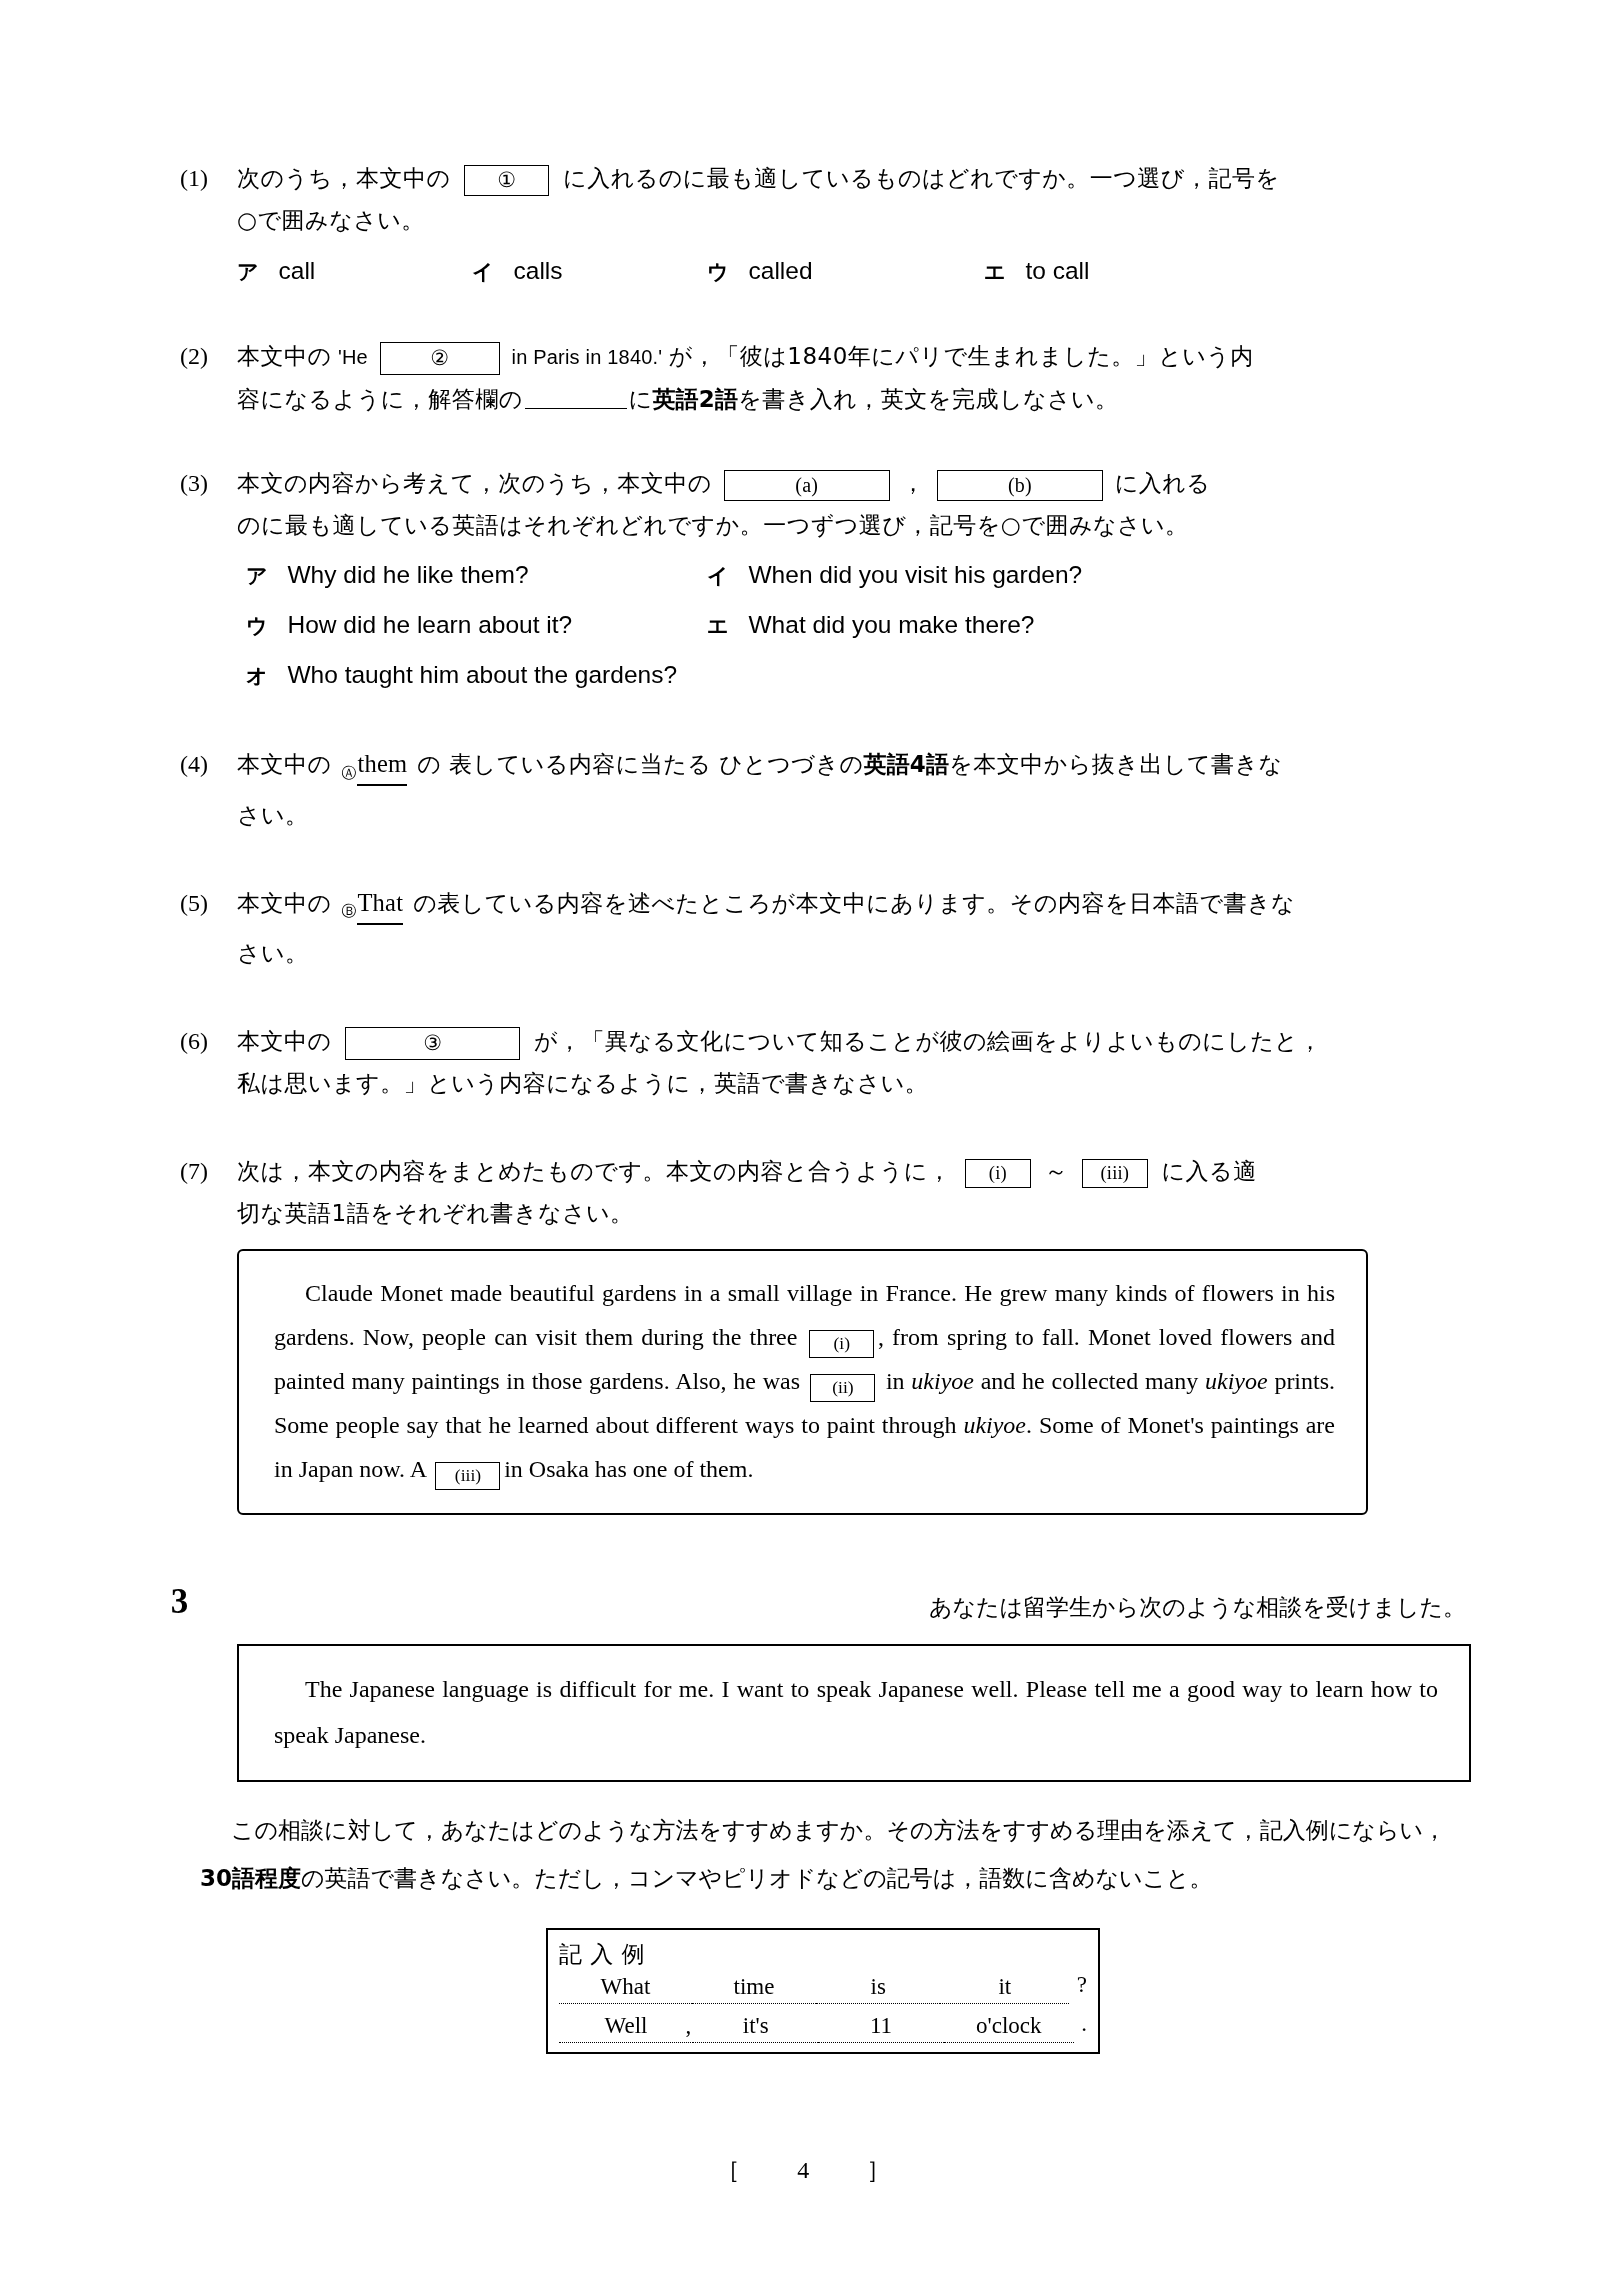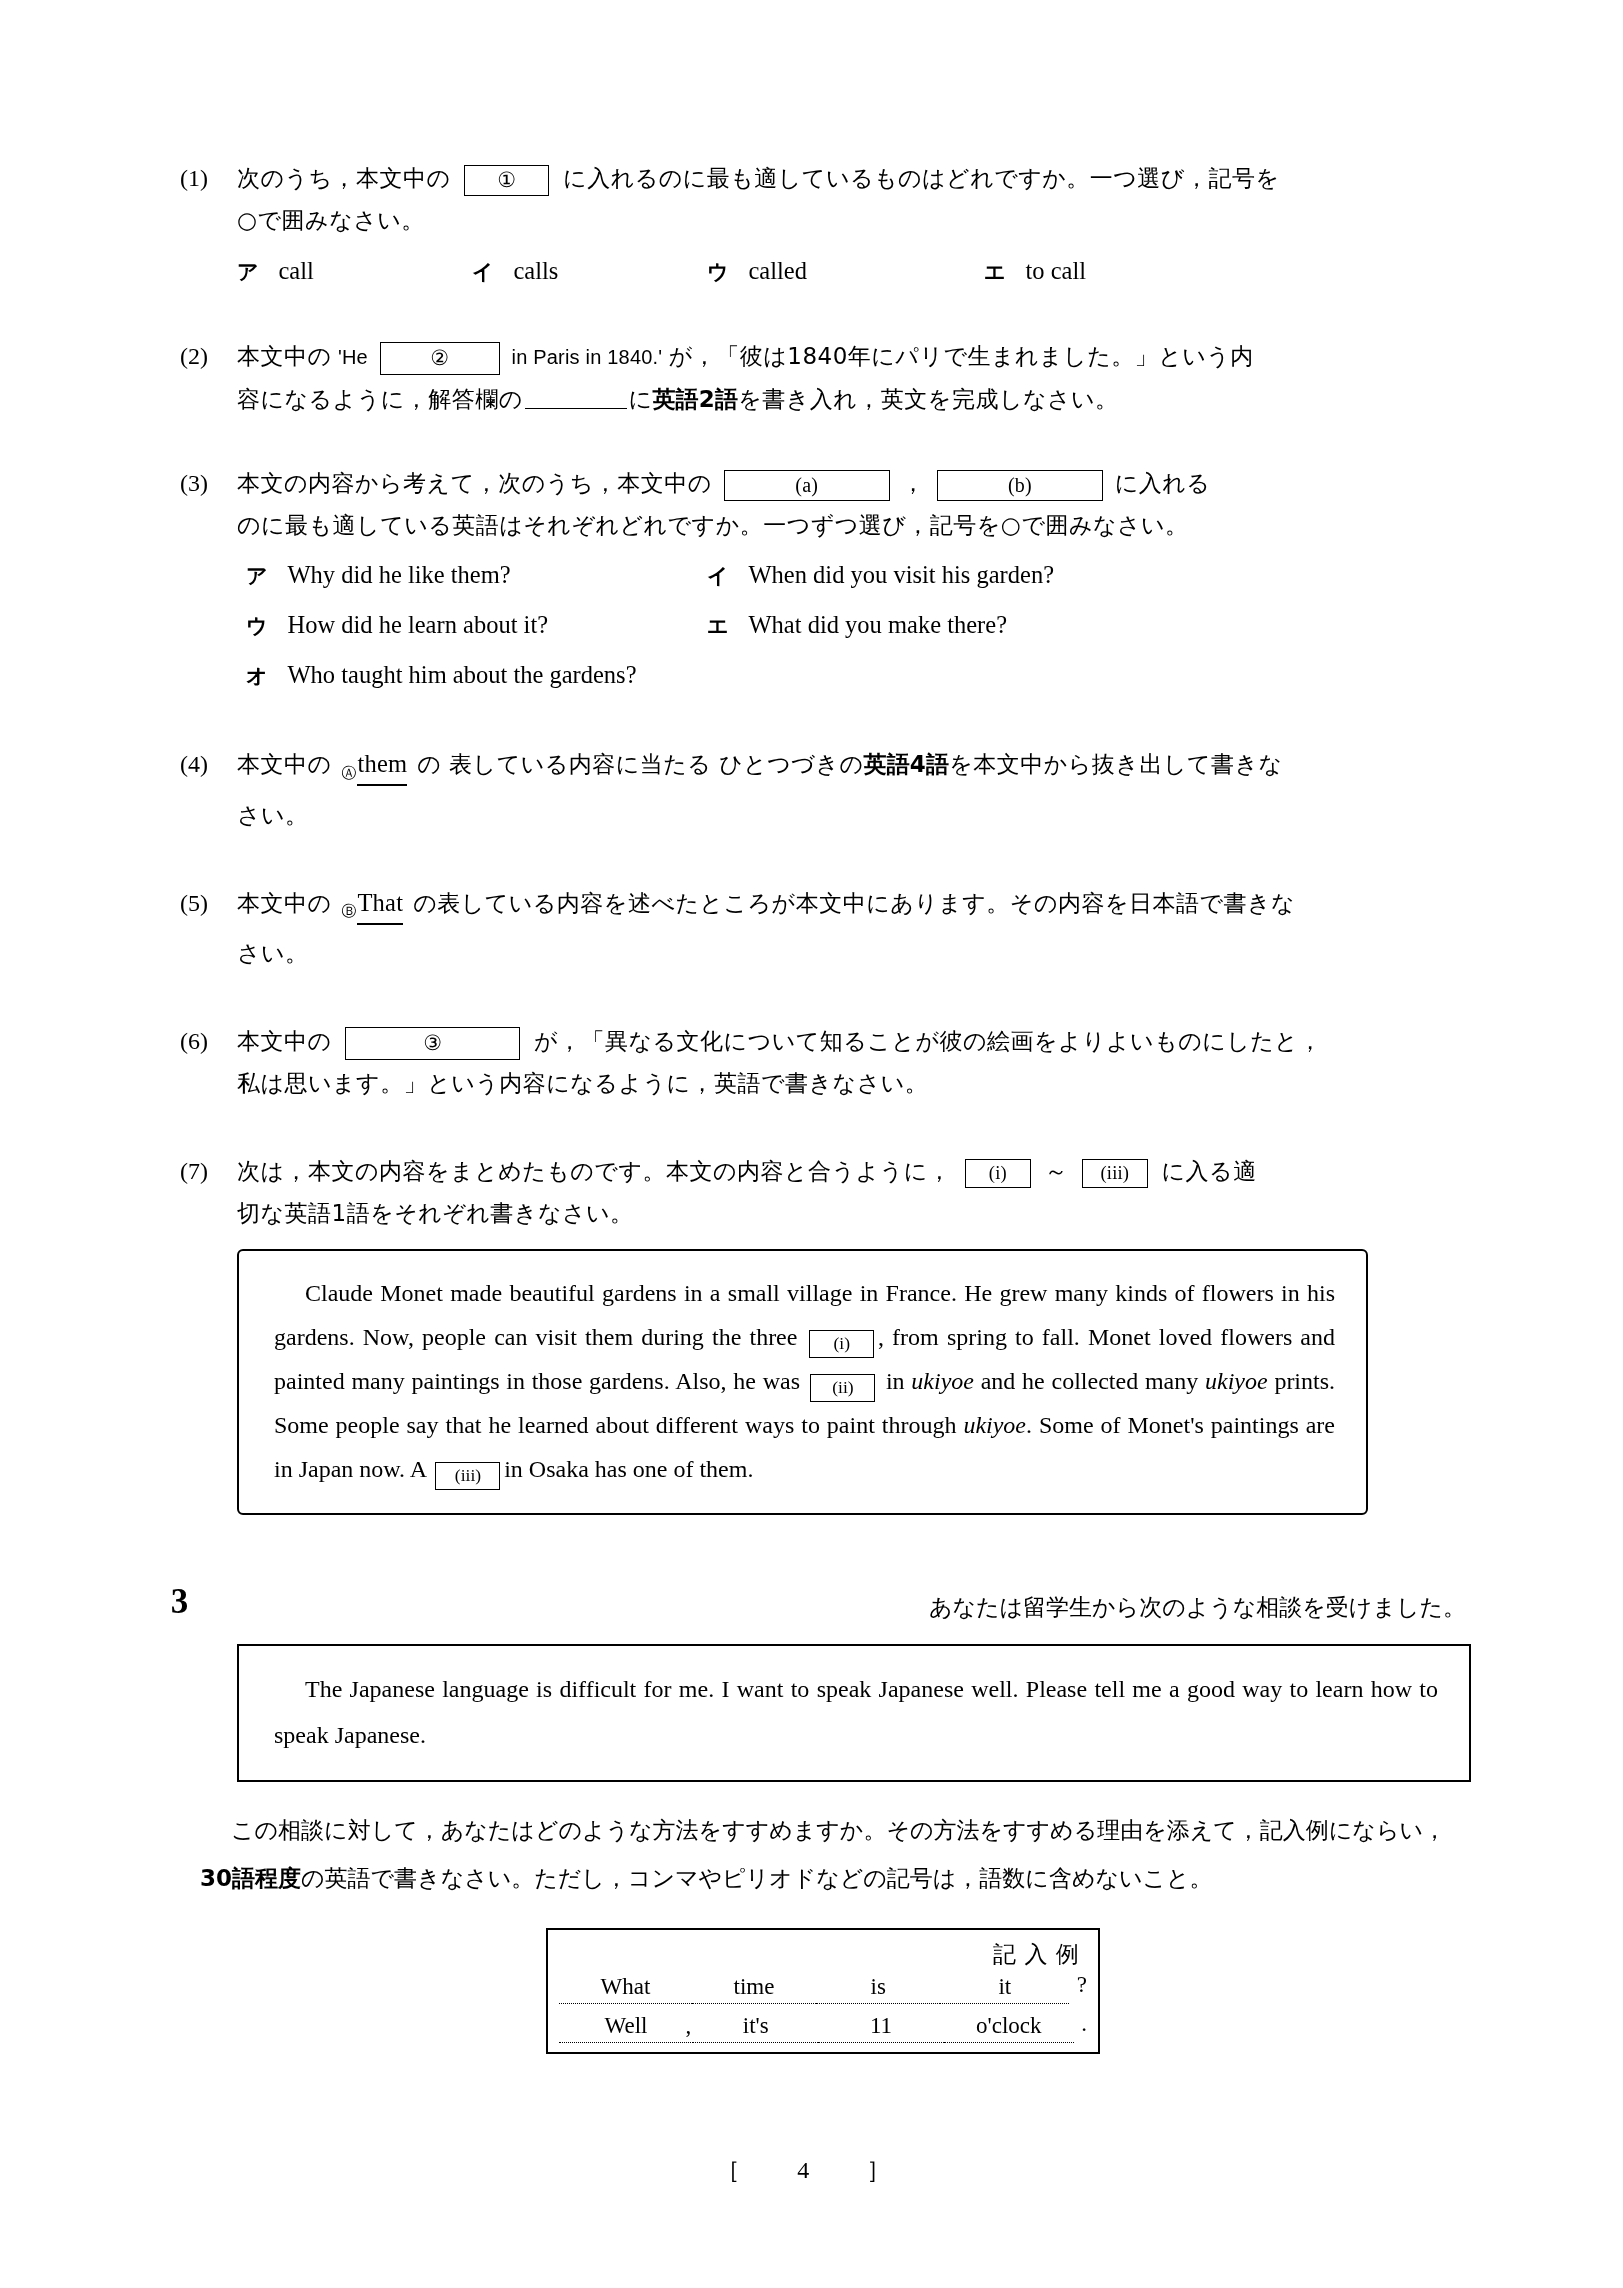--- a/index.html
+++ b/index.html
@@ -96,21 +96,21 @@
     display: flex;
     align-items: baseline;
   }
   .kana {
     font-family: "DejaVu Sans", sans-serif;
     font-weight: bold;
     font-size: 21px;
     margin-right: 20px;
     min-width: 20px;
   }
-  .ctext { font-family: Liberation Serif, serif; font-size: 24.5px; }
+  .ctext { font-family: Liberation Sans, sans-serif; font-size: 24.5px; }
 
   
   .chgrid {
     margin-top: 7.4px;
     margin-left: 66px;
     display: grid;
     grid-template-columns: 461px auto;
     row-gap: 7.4px;
     line-height: 41px;
   }
@@ -198,21 +198,21 @@
     display: flex;
     justify-content: center;
   }
   .ex-table {
     border: 2px solid #000;
     width: 554px;
     box-sizing: border-box;
     padding: 5.5px 11px 9.2px 11px;
   }
   .ex-title {
-    text-align: right;
+    text-align: left;
     font-family: Liberation Sans, sans-serif;
     font-size: 23px;
     letter-spacing: 8.3px;
     padding: 3.7px 0 1.8px 0;
   }
   .ex-row {
     display: flex;
     font-family: "Liberation Serif", serif;
     font-size: 23px;
   }

